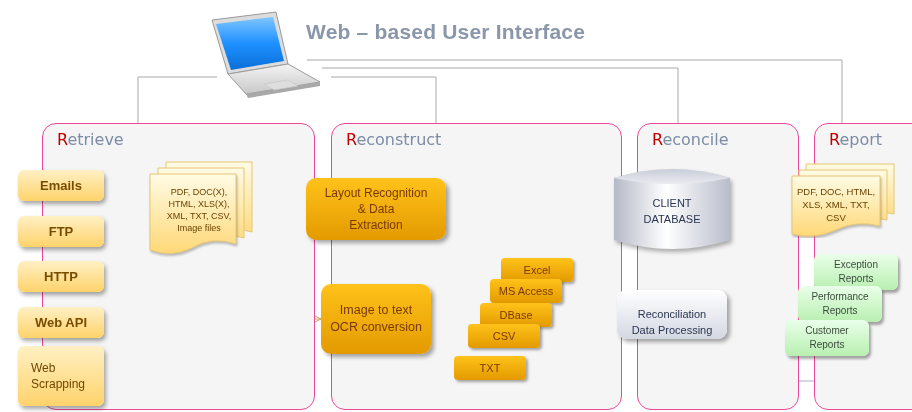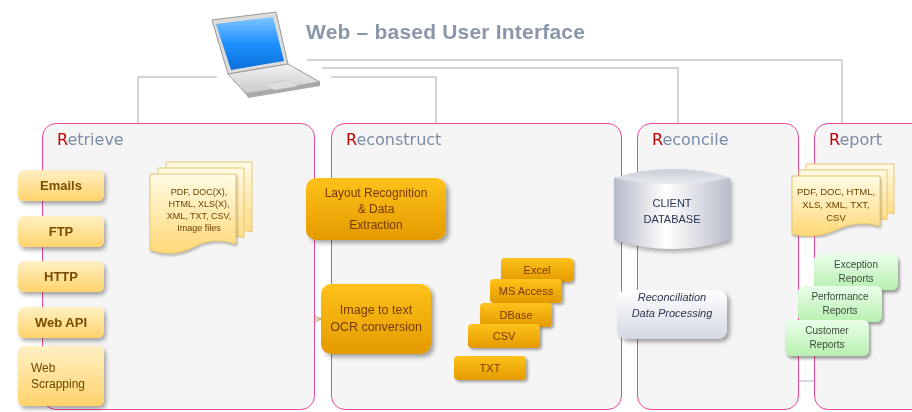--- a/index.html
+++ b/index.html
@@ -7,21 +7,21 @@
   .abs { position:absolute; }
   .panel { position:absolute; background:#f5f5f5; border:1px solid #ec4899; border-radius:14px; box-sizing:border-box;margin-left:40px; }
   .panel-title { position:absolute; left:14px; top:6px; font-size:16px; color:#7c8ca6; font-family:"DejaVu Sans", sans-serif; }
   .panel-title .cap { color:#c00000; }
   .src-box { position:absolute; left:18px; width:86px; border-radius:6px; background:linear-gradient(#fff0c4,#ffd36b); box-shadow:2px 3px 4px rgba(0,0,0,0.35); color:#7a4c00; font-weight:bold; font-size:13px; display:flex; align-items:center; justify-content:center; text-align:left; line-height:1.35; font-family:"Liberation Sans", sans-serif; }
   .src-box.small { font-size:12px; font-weight:normal; color:#6f4700; }
   .orange-box { position:absolute; border-radius:10px; background:linear-gradient(#ffc21a,#e39a00); box-shadow:3px 3px 4px rgba(0,0,0,0.35); color:#7a3900; font-size:12px; display:flex; align-items:center; justify-content:center; text-align:center; line-height:1.35; font-family:"Liberation Sans", sans-serif; }
   .fmt-box { position:absolute; width:72px; height:24px; border-radius:4px; background:linear-gradient(#ffc21a,#e39a00); box-shadow:2px 2px 3px rgba(0,0,0,0.35); color:#7a3900; font-size:11px; display:flex; align-items:center; justify-content:center; font-family:"Liberation Sans", sans-serif; }
   .doc-text { position:absolute; font-size:9px; color:#6b4300; text-align:center; line-height:1.35; font-family:"Liberation Sans", sans-serif; }
   .db-text { position:absolute; font-size:11px; color:#2a3550; text-align:center; line-height:1.45; font-family:"Liberation Sans", sans-serif; }
-  .rec-box { position:absolute; border-radius:9px; background:linear-gradient(#ffffff,#d4d8e2); box-shadow:3px 3px 4px rgba(0,0,0,0.35); color:#2a3550; font-size:11px; display:flex; align-items:flex-start; justify-content:center; text-align:center; line-height:1.45; font-family:"Liberation Sans", sans-serif;font-style:italic; }
+  .rec-box { position:absolute; border-radius:9px; background:linear-gradient(#ffffff,#d4d8e2); box-shadow:3px 3px 4px rgba(0,0,0,0.35); color:#2a3550; font-size:11px; display:flex; align-items:flex-end; justify-content:center; text-align:center; line-height:1.45; font-family:"Liberation Sans", sans-serif; }
   .green-box { position:absolute; width:84px; height:36px; border-radius:6px; background:linear-gradient(#eaffea,#b8efb0); box-shadow:2px 3px 3px rgba(0,0,0,0.35); color:#3c4a3c; font-size:10px; display:flex; align-items:center; justify-content:center; text-align:center; line-height:1.4; font-family:"Liberation Sans", sans-serif; }
   .title { position:absolute; left:306px; top:20px; font-size:21px; color:#8a96aa; font-weight:bold; font-family:"Liberation Sans", sans-serif; letter-spacing:0.2px; }
   svg.lines { position:absolute; left:0; top:0; }
 </style>
 </head>
 <body>
 
 <svg class="lines" width="912" height="412">
   <defs>
     <marker id="arrGold" markerWidth="10" markerHeight="10" refX="9" refY="5" orient="auto" markerUnits="userSpaceOnUse">

